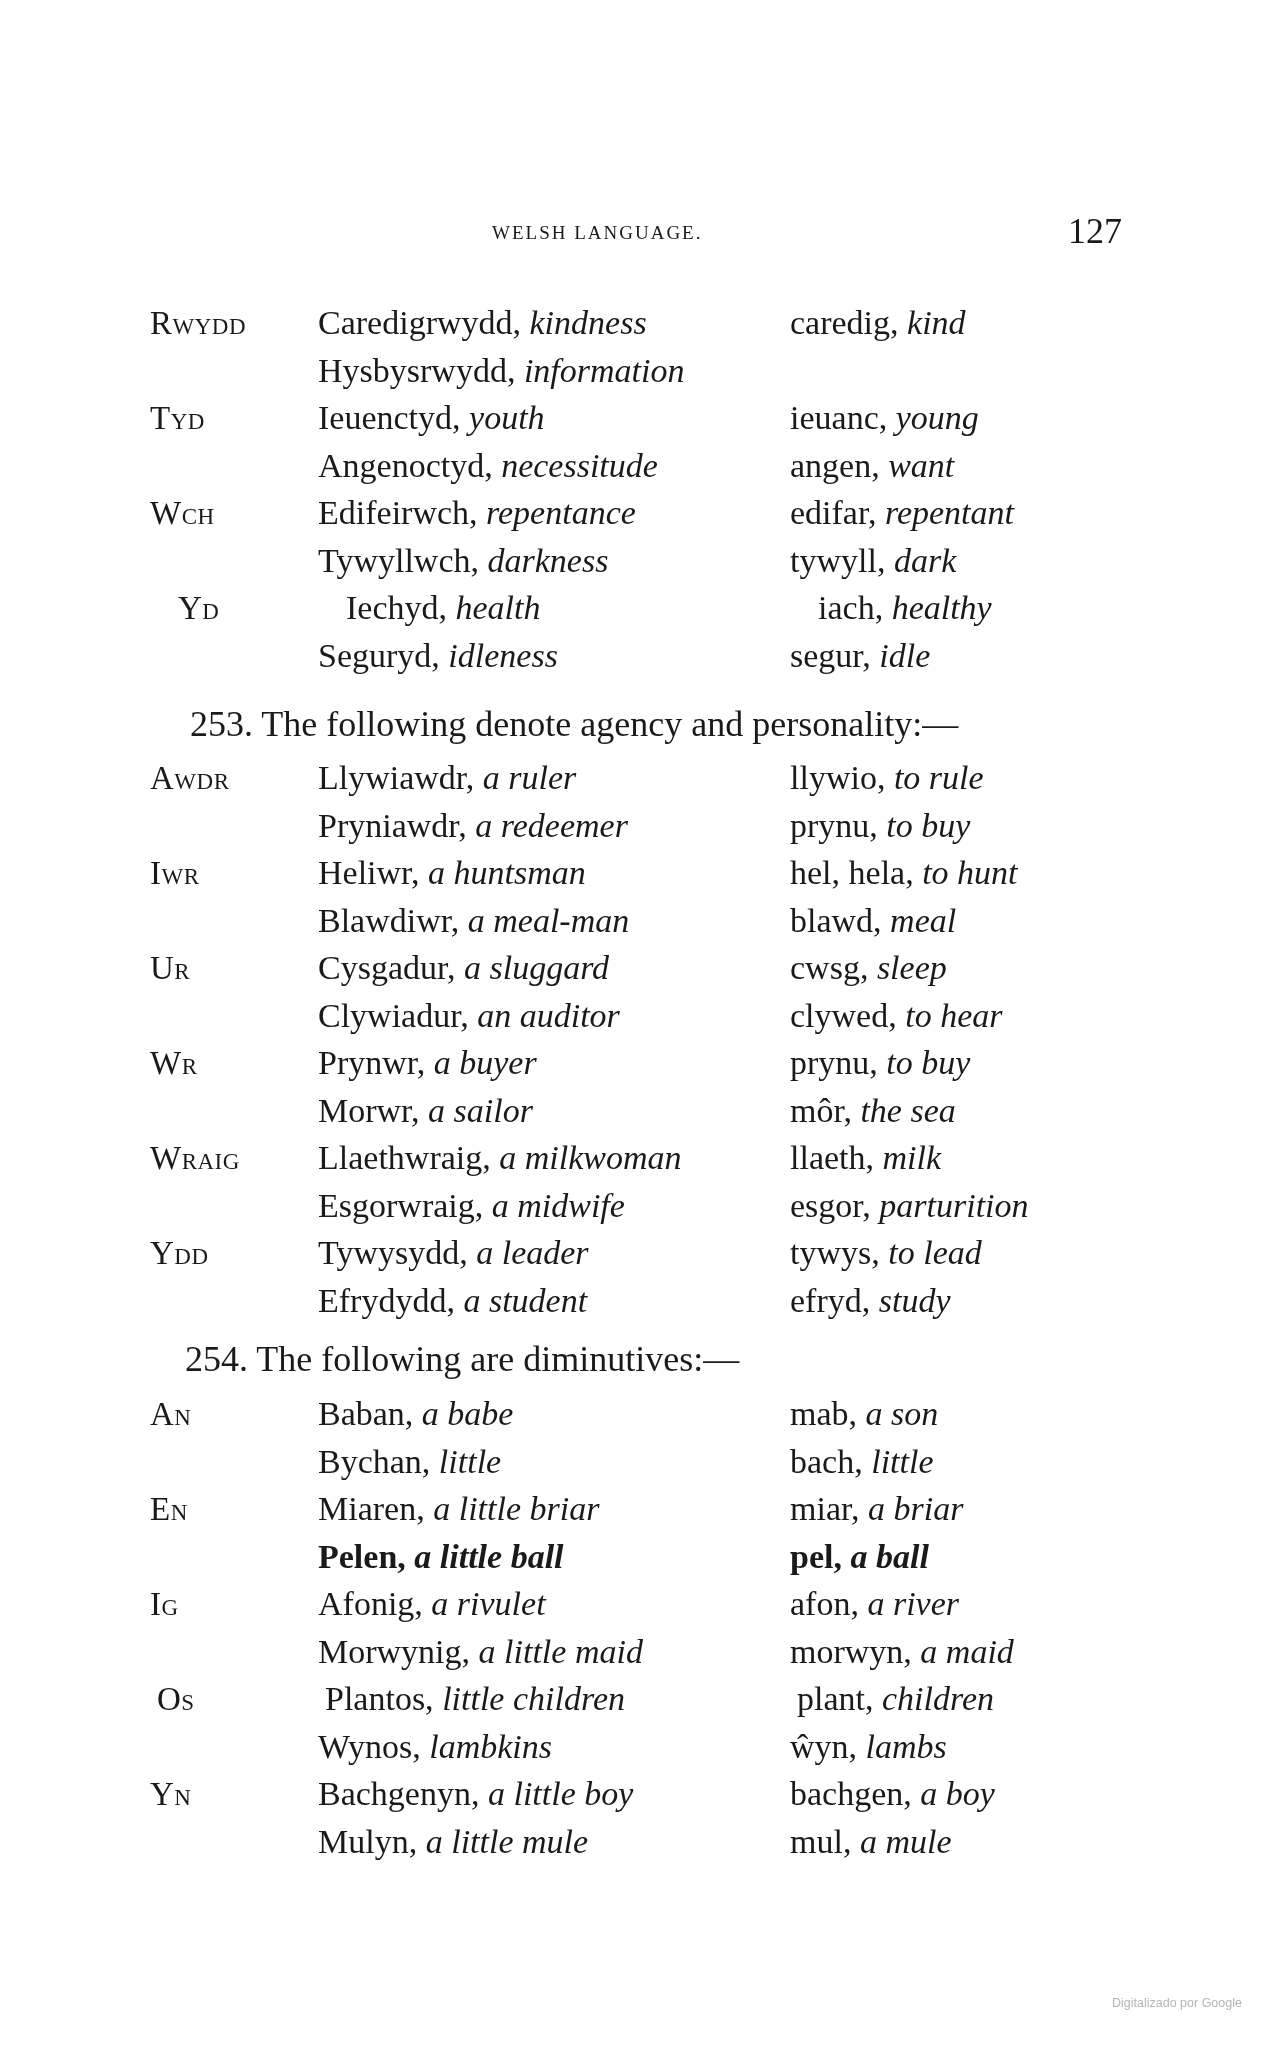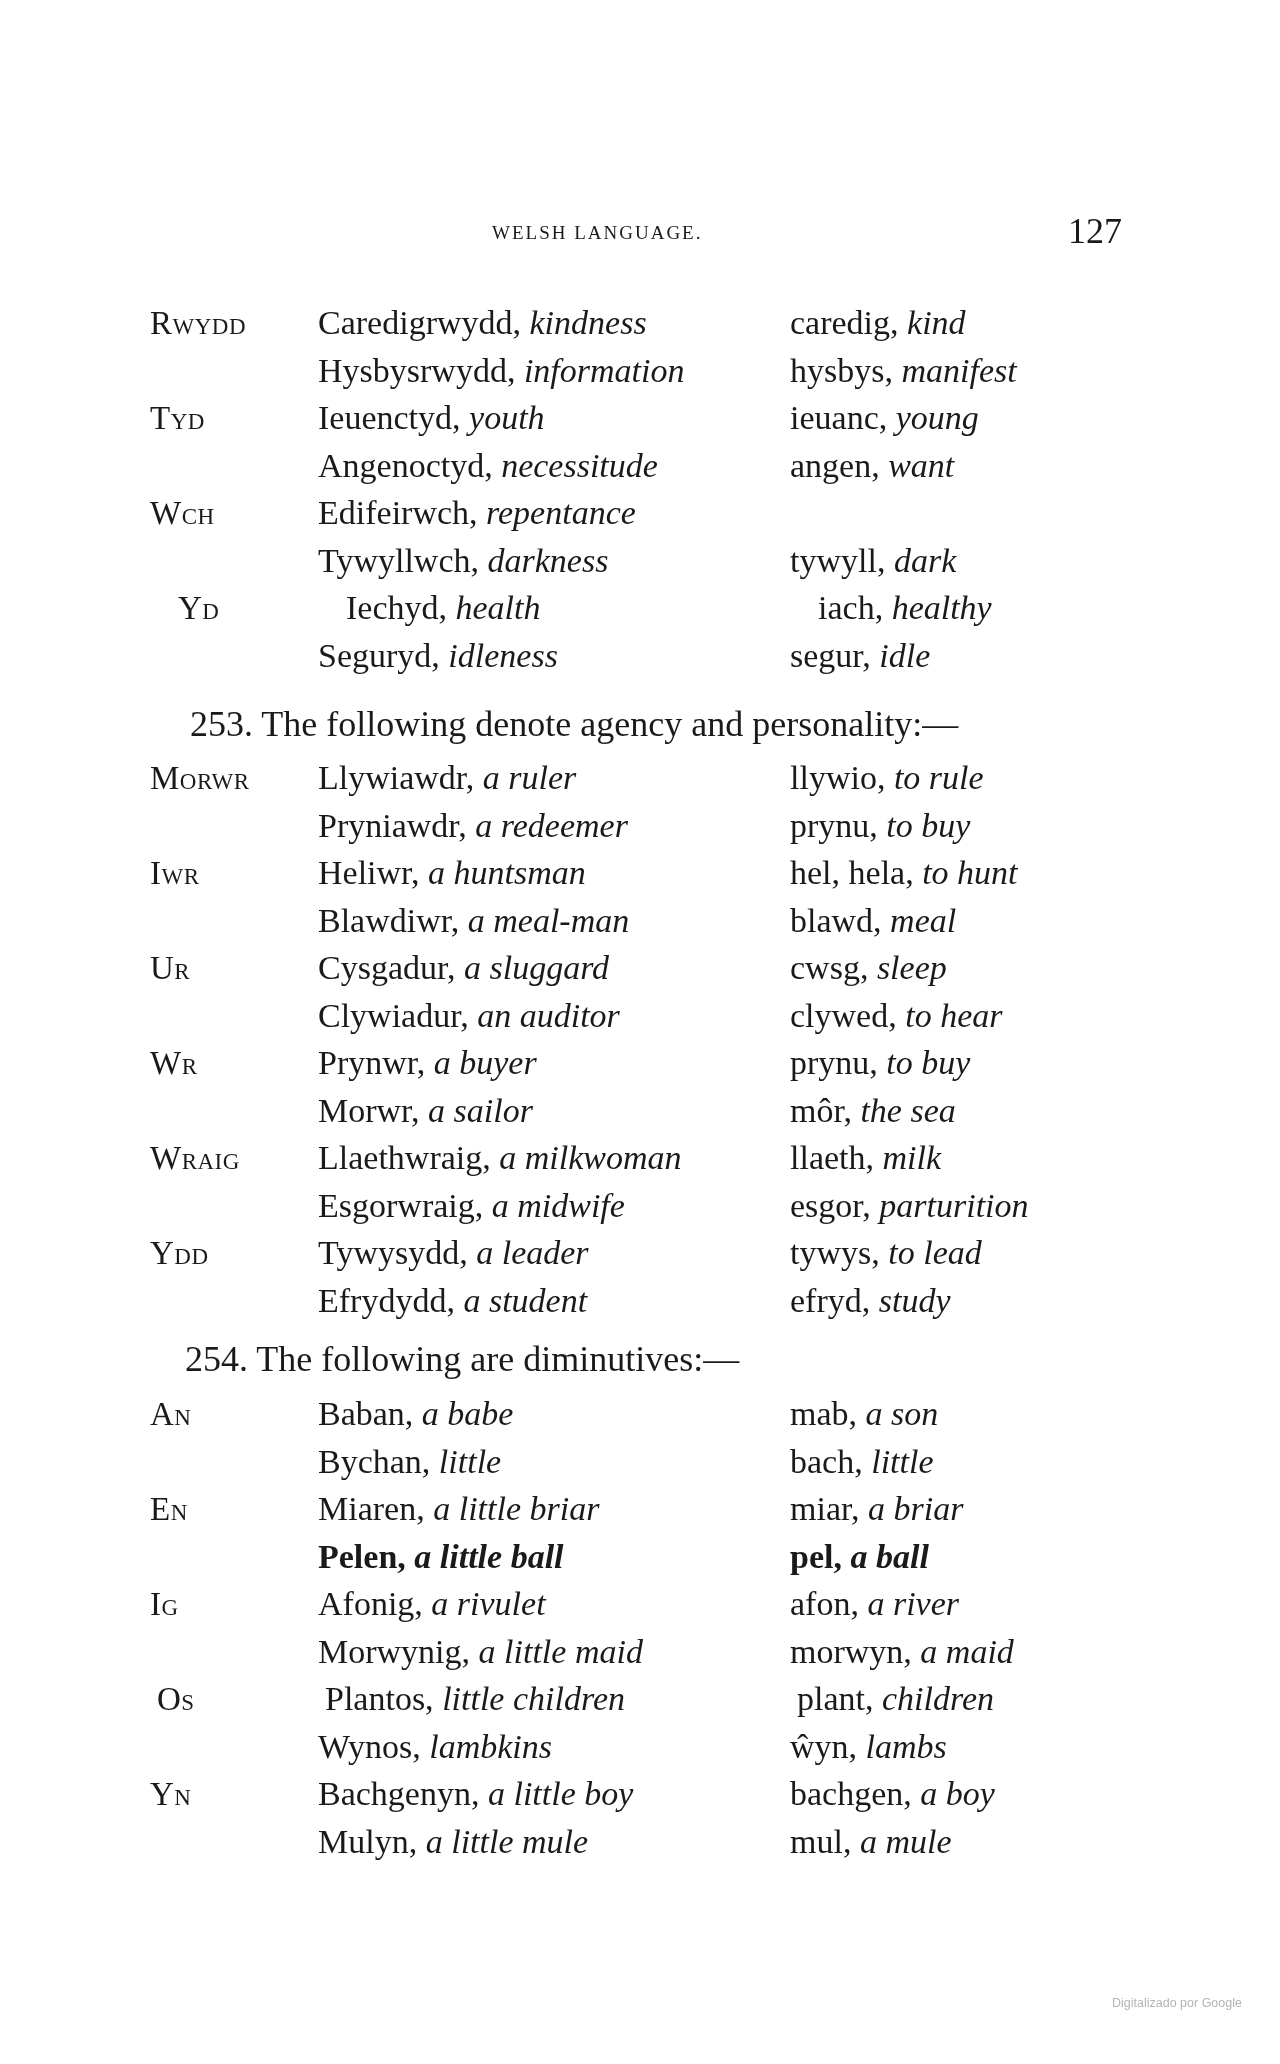--- a/index.html
+++ b/index.html
@@ -30,56 +30,56 @@
 
   <div id="g1">
       <div class="row" style="top: 299px;">
         <span class="suffix">Rwydd</span>
         <span class="word"><span>Caredigrwydd,</span> <span class="gloss">kindness</span></span>
         <span class="root"><span>caredig,</span> <span class="gloss">kind</span></span>
       </div>
       <div class="row" style="top: 346.5px;">
         <span class="suffix"></span>
         <span class="word"><span>Hysbysrwydd,</span> <span class="gloss">information</span></span>
-        <span class="root"><span>hysbys,</span> <span class="gloss">manifest</span></span>
       </div>
       <div class="row" style="top: 394px;">
         <span class="suffix">Tyd</span>
         <span class="word"><span>Ieuenctyd,</span> <span class="gloss">youth</span></span>
         <span class="root"><span>ieuanc,</span> <span class="gloss">young</span></span>
       </div>
       <div class="row" style="top: 441.5px;">
         <span class="suffix"></span>
         <span class="word"><span>Angenoctyd,</span> <span class="gloss">necessitude</span></span>
         <span class="root"><span>angen,</span> <span class="gloss">want</span></span>
       </div>
       <div class="row" style="top: 489px;">
         <span class="suffix">Wch</span>
         <span class="word"><span>Edifeirwch,</span> <span class="gloss">repentance</span></span>
+        <span class="root"><span>edifar,</span> <span class="gloss">repentant</span></span>
       </div>
       <div class="row" style="top: 536.5px;">
         <span class="suffix"></span>
         <span class="word"><span>Tywyllwch,</span> <span class="gloss">darkness</span></span>
         <span class="root"><span>tywyll,</span> <span class="gloss">dark</span></span>
       </div>
       <div class="row" style="top: 584px; margin-left: 28px;">
         <span class="suffix">Yd</span>
         <span class="word"><span>Iechyd,</span> <span class="gloss">health</span></span>
         <span class="root"><span>iach,</span> <span class="gloss">healthy</span></span>
       </div>
       <div class="row" style="top: 631.5px;">
         <span class="suffix"></span>
         <span class="word"><span>Seguryd,</span> <span class="gloss">idleness</span></span>
         <span class="root"><span>segur,</span> <span class="gloss">idle</span></span>
       </div>
     </div>
   <div class="section-head" style="top:700px; left:190px;">253. The following denote agency and personality:—</div>
   <div id="g253">
       <div class="row" style="top: 754px;">
-        <span class="suffix">Morwr</span>
+        <span class="suffix">Awdr</span>
         <span class="word"><span>Llywiawdr,</span> <span class="gloss">a ruler</span></span>
         <span class="root"><span>llywio,</span> <span class="gloss">to rule</span></span>
       </div>
       <div class="row" style="top: 801.5px;">
         <span class="suffix"></span>
         <span class="word"><span>Pryniawdr,</span> <span class="gloss">a redeemer</span></span>
         <span class="root"><span>prynu,</span> <span class="gloss">to buy</span></span>
       </div>
       <div class="row" style="top: 849px;">
         <span class="suffix">Iwr</span>

